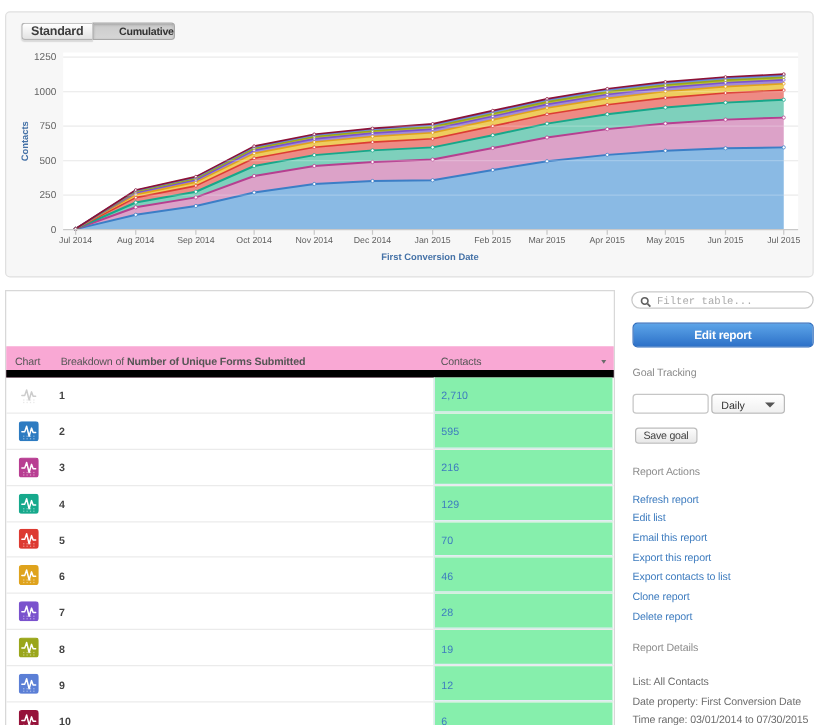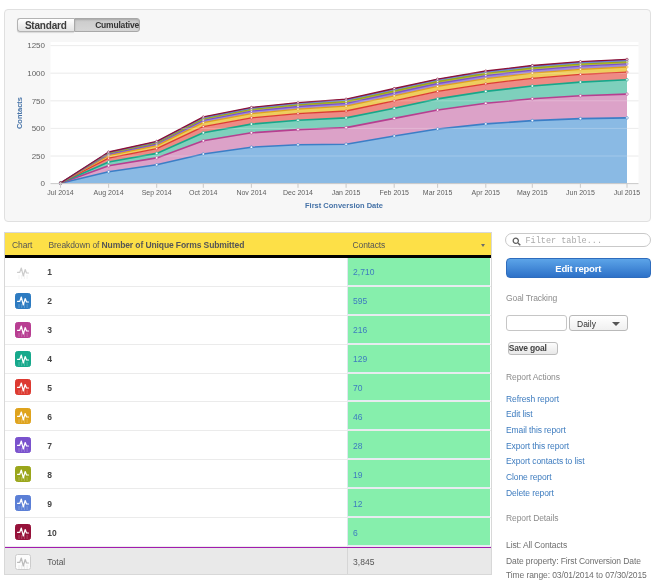--- a/index.html
+++ b/index.html
@@ -1,39 +1,39 @@
 <!DOCTYPE html>
 <html><head><meta charset="utf-8">
 <style>
 * { margin:0; padding:0; box-sizing:border-box; }
 html,body { width:665px; height:580px; background:#fff; font-family:"Liberation Sans", sans-serif; position:relative; overflow:hidden; }
 #panel { position:absolute; left:4px; top:9px; width:647px; height:213px; background:#f7f7f7; border:1px solid #e0e0e0; border-radius:4px; }
 #btn-std { position:absolute; left:16.5px; top:18px; width:57.5px; height:14px; background:linear-gradient(#ffffff,#e3e3e3); border:1px solid #b3b3b3; border-right:none; border-radius:3px 0 0 3px; color:#3c3c3c; font-size:10px; letter-spacing:-0.2px; font-weight:bold; text-align:center; line-height:13px; box-shadow:0 1px 1px rgba(0,0,0,0.12); }
 #btn-cum { position:absolute; left:74px; top:18px; width:66px; height:14px; background:linear-gradient(#cbcbcb,#d6d6d6); border:1px solid #a8a8a8; border-radius:0 3px 3px 0; color:#333; font-size:8.5px; letter-spacing:-0.2px; font-weight:bold; text-align:right; line-height:13px; box-shadow:inset 0 1px 2px rgba(0,0,0,0.18); }
 #table { position:absolute; left:4px; top:232.3px; width:487.5px; border:1px solid #d8d8d8; background:#fff; }
-#thead { position:relative; height:24.7px; background:#fde047; border-bottom:3px solid #000000; color:#555; font-size:8.5px; letter-spacing:-0.1px; }
+#thead { position:relative; height:24.7px; background:#f9a8d4; border-bottom:6px solid #000000; color:#555; font-size:8.5px; letter-spacing:-0.1px;margin-top:44px; }
 .c1h { position:absolute; left:7px; top:7px; }
 .c2h { position:absolute; left:43.5px; top:7px; }
 .c3h { position:absolute; left:347.5px; top:7px; width:138px; }
 #caret { position:absolute; left:475.5px; top:11px; width:0; height:0; border-left:2.6px solid transparent; border-right:2.6px solid transparent; border-top:3.6px solid #6b6b6b; }
 .trow { position:relative; height:28.9px; border-bottom:1px solid #ebebeb; }
 .c1 { position:absolute; left:10px; top:5.9px; }
 .c2 { position:absolute; left:42.3px; top:9.5px; font-size:8.5px; font-weight:bold; color:#444; }
 .c3 { position:absolute; left:341.6px; top:0; width:143.9px; height:100%; background:#86efac; border-left:1px solid #e0e7ee; border-bottom:1px solid #e4ecf4; font-size:8.5px; color:#3e7cbf; padding:9.5px 0 0 5.5px; }
 .trow.total { background:#e9e9e9; border-top:1px solid #a21caf; border-bottom:none; height:27px;padding-left:44px; }
 .trow.total .c3 { background:#e9e9e9; border-left:1px solid #d6d6d6; border-bottom:none; color:#555; }
 .tl { font-weight:normal; color:#555; }
 #filter { position:absolute; left:504.5px; top:233px; width:146px; height:14px; border:1px solid #c9c9c9; border-radius:8px; background:#fff; color:#aaa; font-size:8.5px;font-family:Liberation Mono, monospace; }
 #filter span { position:absolute; left:20px; top:2.2px; }
 #editbtn { position:absolute; left:506px; top:258px; width:144.5px; height:20px; background:linear-gradient(#5ca4e8,#2d71c8); border:1px solid #2e6cbd; border-radius:4px; color:#fff; font-weight:bold; font-size:9.5px; letter-spacing:-0.2px; text-align:center; line-height:19.5px; }
 .slabel { position:absolute; left:506px; color:#8c8c8c; font-size:8.5px; letter-spacing:-0.1px; white-space:nowrap; }
 #goalinput { position:absolute; left:506px; top:314.6px; width:60.5px; height:16px; border:1px solid #c6c6c6; border-radius:3px; background:#fff; }
 #dailysel { position:absolute; left:569px; top:314.6px; width:59px; height:16.5px; border:1px solid #b9b9b9; border-radius:3px; background:linear-gradient(#ffffff,#f0f0f0); font-size:8.5px; color:#333; padding:3px 13px 0 7px; }
 #selcaret { position:absolute; right:7px; top:6px; width:0; height:0; border-left:4px solid transparent; border-right:4px solid transparent; border-top:4.5px solid #555; }
-#savegoal { position:absolute; left:507.8px; top:342.2px; width:50px; height:12.5px; background:linear-gradient(#fcfcfc,#e8e8e8); border:1px solid #bcbcbc; border-radius:3px; color:#444; font-size:8.5px; letter-spacing:-0.2px; font-weight:bold; line-height:11px; }
+#savegoal { position:absolute; left:507.8px; top:342.2px; width:50px; height:12.5px; background:linear-gradient(#fcfcfc,#e8e8e8); border:1px solid #bcbcbc; border-radius:3px; color:#444; font-size:8.5px; letter-spacing:-0.2px; font-weight:normal; text-align:center; line-height:11px; }
 .slink { position:absolute; left:506px; color:#3e7cbf; font-size:8.5px; letter-spacing:-0.1px; white-space:nowrap;text-align:right; }
 .sdetail { position:absolute; left:506px; color:#6e6e6e; font-size:8.5px; letter-spacing:-0.1px; white-space:nowrap; }
 </style></head>
 <body>
 <div id="panel"></div>
 <svg style="position:absolute;left:0;top:0" width="665" height="230" viewBox="0 0 665 230">
     <rect x="50.5" y="42" width="588" height="141.6" fill="#ffffff"></rect>
     <line x1="50.5" y1="156.0" x2="638.5" y2="156.0" stroke="#e8e8e8" stroke-width="1"></line>
     <line x1="50.5" y1="128.4" x2="638.5" y2="128.4" stroke="#e8e8e8" stroke-width="1"></line>
     <line x1="50.5" y1="100.8" x2="638.5" y2="100.8" stroke="#e8e8e8" stroke-width="1"></line>

